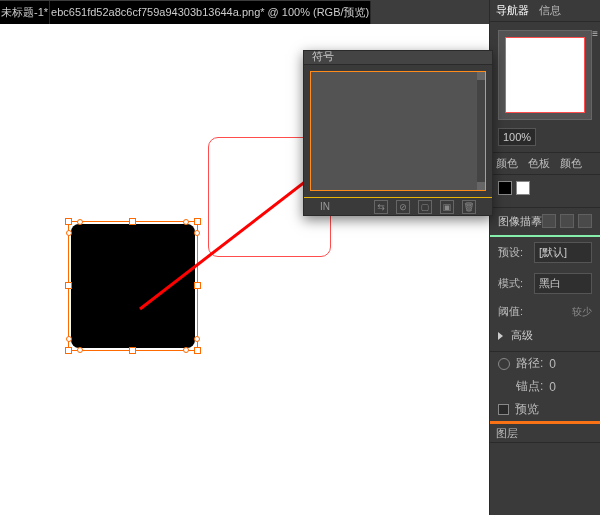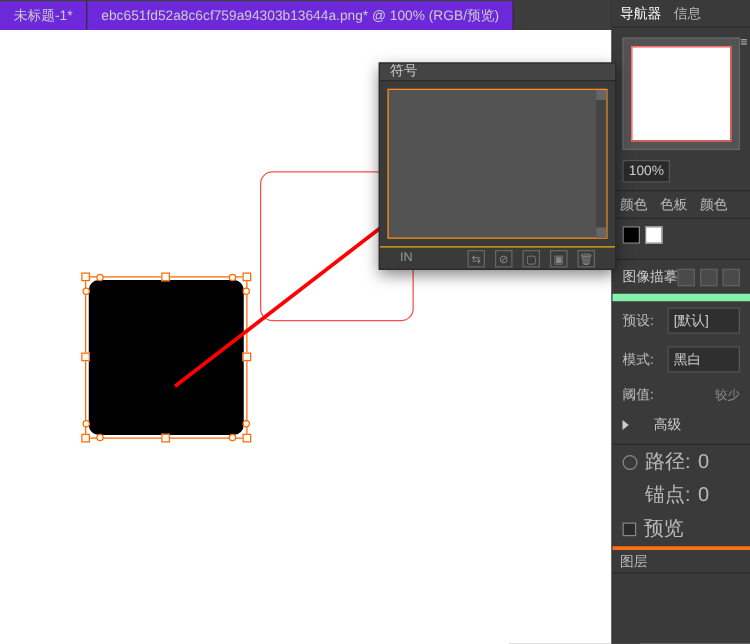--- a/index.html
+++ b/index.html
@@ -1,19 +1,19 @@
 <!DOCTYPE html>
 <html><head>
 <meta charset="utf-8">
 <style>
 * { margin: 0; padding: 0; box-sizing: border-box; font-family: Arial, "Microsoft YaHei", sans-serif; }
 body { width: 600px; height: 515px; background: #e0e0e0; overflow: hidden; position: relative; }
 .app-window { position: absolute; left: 0; top: 0; width: 490px; height: 515px; background: #535353; border-right: 1px solid #2a2a2a; }
 .tabbar { height: 24px; background: #3d3d3d; display: flex; align-items: center; font-size: 11px; color: #ccc; }
-.tab { padding: 4px 11px; background: #6d28d9; border-right: 1px solid #2a2a2a; cursor: pointer; overflow: hidden; white-space: nowrap; max-width: 470px; }
+.tab { padding: 4px 1px; background: #000000; border-right: 1px solid #2a2a2a; cursor: pointer; overflow: hidden; white-space: nowrap; max-width: 470px; }
 .canvas { position: absolute; left: 0; top: 24px; right: 0; bottom: 0; background: #fff; }
 .red-outline { position: absolute; left: 208px; top: 113px; width: 123px; height: 120px; border: 1px solid #ff4d4d; border-radius: 10px; }
 .black-square { position: absolute; left: 71px; top: 200px; width: 124px; height: 124px; background: #000; border-radius: 8px; }
 .selection { position: absolute; left: 68px; top: 197px; width: 130px; height: 130px; border: 1px solid #ff6a00; }
 .handle { position: absolute; width: 7px; height: 7px; background: #fff; border: 1px solid #ff6a00; }
 .h-tl { left: -4px; top: -4px; } .h-tm { left: calc(50% - 4px); top: -4px; } .h-tr { right: -4px; top: -4px; }
 .h-ml { left: -4px; top: calc(50% - 4px); } .h-mr { right: -4px; top: calc(50% - 4px); }
 .h-bl { left: -4px; bottom: -4px; } .h-bm { left: calc(50% - 4px); bottom: -4px; } .h-br { right: -4px; bottom: -4px; }
 .anchor { position: absolute; width: 6px; height: 6px; border: 1px solid #ff6a00; background: #fff; border-radius: 50%; }
 .arrow { position: absolute; left: 130px; top: 85px; pointer-events: none; }
@@ -22,28 +22,28 @@
 .top-panel-tabs { display: flex; align-items: center; height: 22px; font-size: 11px; color: #bbb; border-bottom: 1px solid #2a2a2a; padding-left: 6px; gap: 10px; }
 .top-panel-tabs span { cursor: pointer; }
 .top-panel-tabs .active { color: #fff; }
 .nav-thumb { margin: 8px; height: 90px; background: #535353; border: 1px solid #666; position: relative; }
 .nav-box { position: absolute; left: 6px; top: 6px; right: 6px; bottom: 6px; border: 1px solid #ff4d4d; background: #fff; }
 .zoom-row { display: flex; align-items: flex-end; gap: 4px; padding: 0 8px 6px; font-size: 11px; color: #ccc; border-bottom: 1px solid #2a2a2a; }
 .zoom-val { background: #2a2a2a; padding: 2px 4px; border: 1px solid #555; width: 38px; text-align: right; }
 .panel-header { display: flex; height: 22px; align-items: center; font-size: 11px; color: #bbb; border-bottom: 1px solid #2a2a2a; padding-left: 6px; gap: 10px; }
 .swatches { padding: 6px 8px 12px; display: flex; gap: 4px; border-bottom: 1px solid #2a2a2a; }
 .sw { width: 14px; height: 14px; border: 1px solid #888; }
-.trace-title { font-size: 11px; color: #ccc; padding: 6px 8px; border-bottom: 6px solid #86efac; display: flex; align-items: flex-end; justify-content: space-between; }
+.trace-title { font-size: 11px; color: #ccc; padding: 6px 8px; border-bottom: 2px solid #86efac; display: flex; align-items: flex-start; justify-content: space-between; }
 .trace-row { display: flex; font-size: 11px; color: #bbb; padding: 5px 8px; gap: 6px; align-items: center; }
 .trace-row .label { width: 30px; }
 .trace-row .value { flex: 1; background: #2f2f2f; padding: 2px 4px; border: 1px solid #555; color: #ccc; }
-.arrow-toggle { display: flex; align-items: center; gap: 20px; font-size: 11px; color: #ccc; padding: 4px 8px; cursor: pointer; }
+.arrow-toggle { display: flex; align-items: center; gap: 8px; font-size: 11px; color: #ccc; padding: 4px 8px; cursor: pointer; }
 .tri { width: 0; height: 0; border-top: 4px solid transparent; border-bottom: 4px solid transparent; border-left: 5px solid #ccc; }
 .info-section { border-top: 1px solid #2a2a2a; margin-top: 4px; }
-.info-row { font-size: 16px; color: #bbb; padding: 3px 8px; display: flex; gap: 6px; align-items: center; }
+.info-row { font-size: 12px; color: #bbb; padding: 3px 8px; display: flex; gap: 6px; align-items: center; }
 .circle-icon { width: 12px; height: 12px; border: 1px solid #888; border-radius: 50%; }
 .checkbox { width: 11px; height: 11px; border: 1px solid #888; background: #2a2a2a; }
 .floating-panel { position: absolute; left: 303px; top: 50px; width: 190px; background: #3a3a3a; border: 1px solid #2a2a2a; box-shadow: 0 4px 12px rgba(0,0,0,0.5); }
 .fp-title { height: 14px; display: flex; align-items: flex-end; font-size: 11px; color: #ccc; padding: 0 8px; background: #444; border-bottom: 1px solid #2a2a2a; cursor: move; }
 .fp-body { height: 120px; margin: 6px; border: 1px solid #ff8c1a; background: #535353; position: relative; }
 .fp-scroll { position: absolute; right: 0; top: 0; width: 8px; height: 100%; background: #444; }
 .fp-scroll-thumb { position: absolute; right: 0; top: 0; width: 8px; height: 8px; background: #666; }
 .fp-scroll-thumb2 { position: absolute; right: 0; bottom: 0; width: 8px; height: 8px; background: #666; }
 .fp-footer { height: 18px; display: flex; align-items: center; justify-content: space-between; padding: 0 16px; font-size: 10px; color: #999; border-top: 1px solid #eab308; }
 .fp-icons { display: flex; gap: 8px; }

